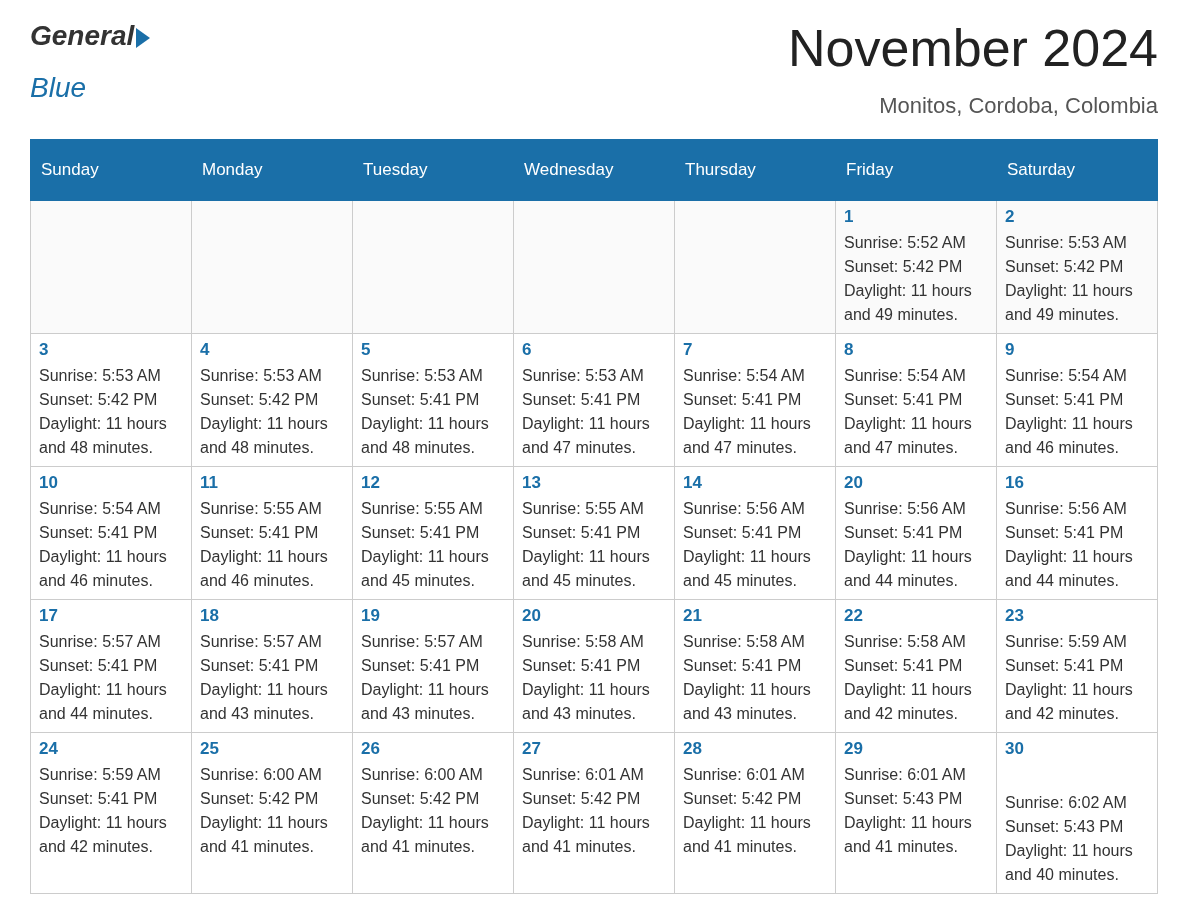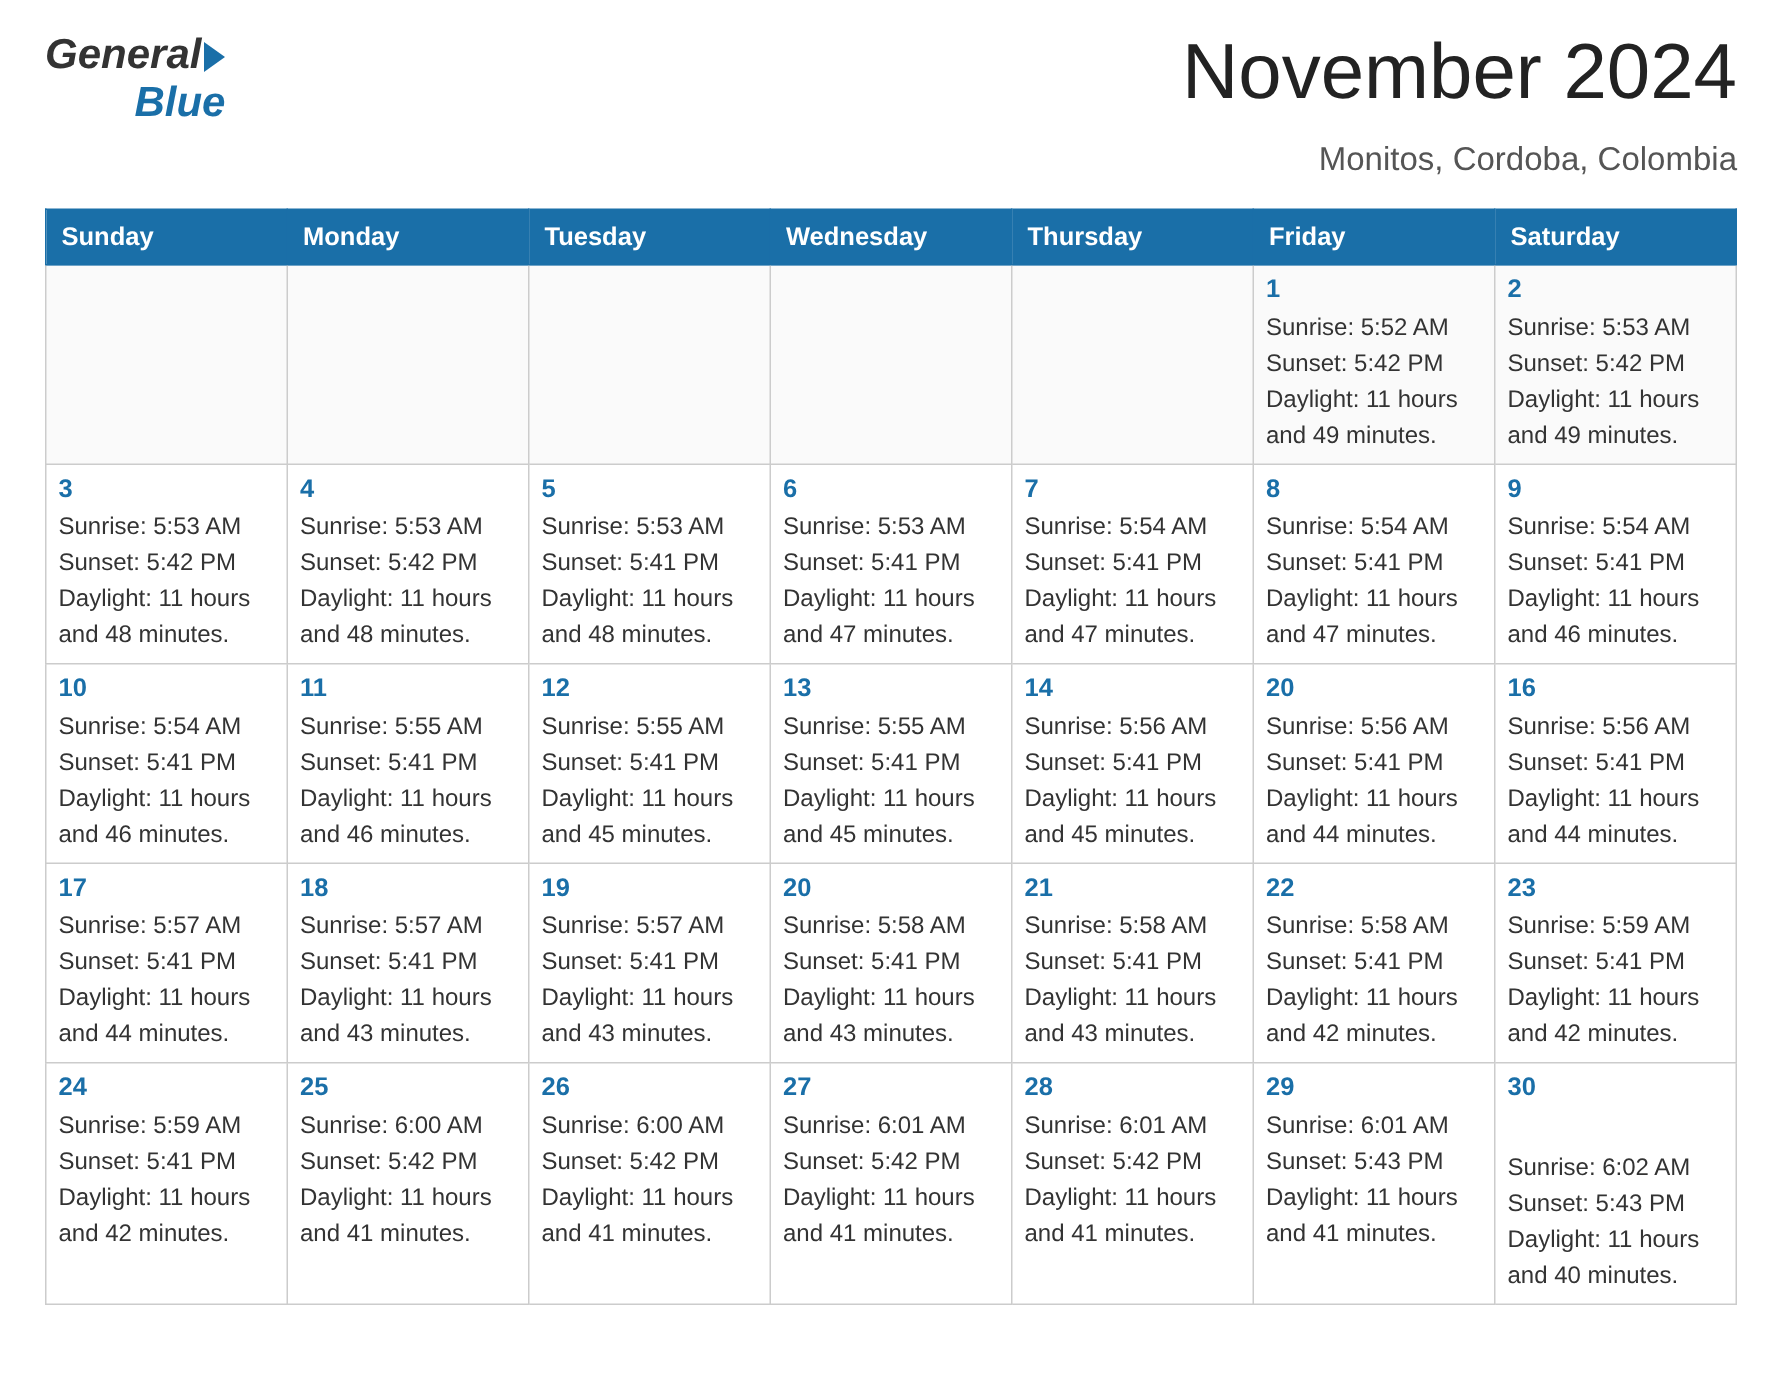--- a/index.html
+++ b/index.html
@@ -12,21 +12,22 @@
     }
     .header {
       display: flex;
       justify-content: space-between;
       align-items: flex-start;
       margin-bottom: 20px;
     }
     .logo {
       display: flex;
       flex-direction: column;
-      align-items: flex-end;
+      align-items: flex-start;
+      gap: 20px;
     }
     .logo-top {
       display: flex;
       align-items: center;
     }
     .logo-general {
       font-size: 28px;
       font-weight: bold;
       color: #333;
       font-style: italic;
@@ -35,21 +36,21 @@
       width: 0;
       height: 0;
       border-left: 14px solid #1a6fa8;
       border-top: 10px solid transparent;
       border-bottom: 10px solid transparent;
       margin-left: 2px;
       margin-top: 4px;
     }
     .logo-blue {
       font-size: 28px;
-      font-weight: bold;
+      font-weight: normal;
       color: #1a6fa8;
       font-style: italic;
     }
     .title-section {
       text-align: right;
     }
     .month-title {
       font-size: 52px;
       font-weight: normal;
       color: #222;
@@ -61,22 +62,22 @@
       margin-top: 16px;
     }
     .calendar {
       width: 100%;
       border-collapse: collapse;
     }
     .calendar th {
       background-color: #1a6fa8;
       color: #fff;
       font-size: 17px;
-      font-weight: bold;
-      padding: 8px 10px;
+      font-weight: normal;
+      padding: 20px 10px;
       text-align: left;
       border: 1px solid #1a6fa8;
     }
     .calendar td {
       vertical-align: top;
       border: 1px solid #ccc;
       padding: 6px 8px;
       width: 14.28%;
       min-height: 110px;
       font-size: 12.5px;

